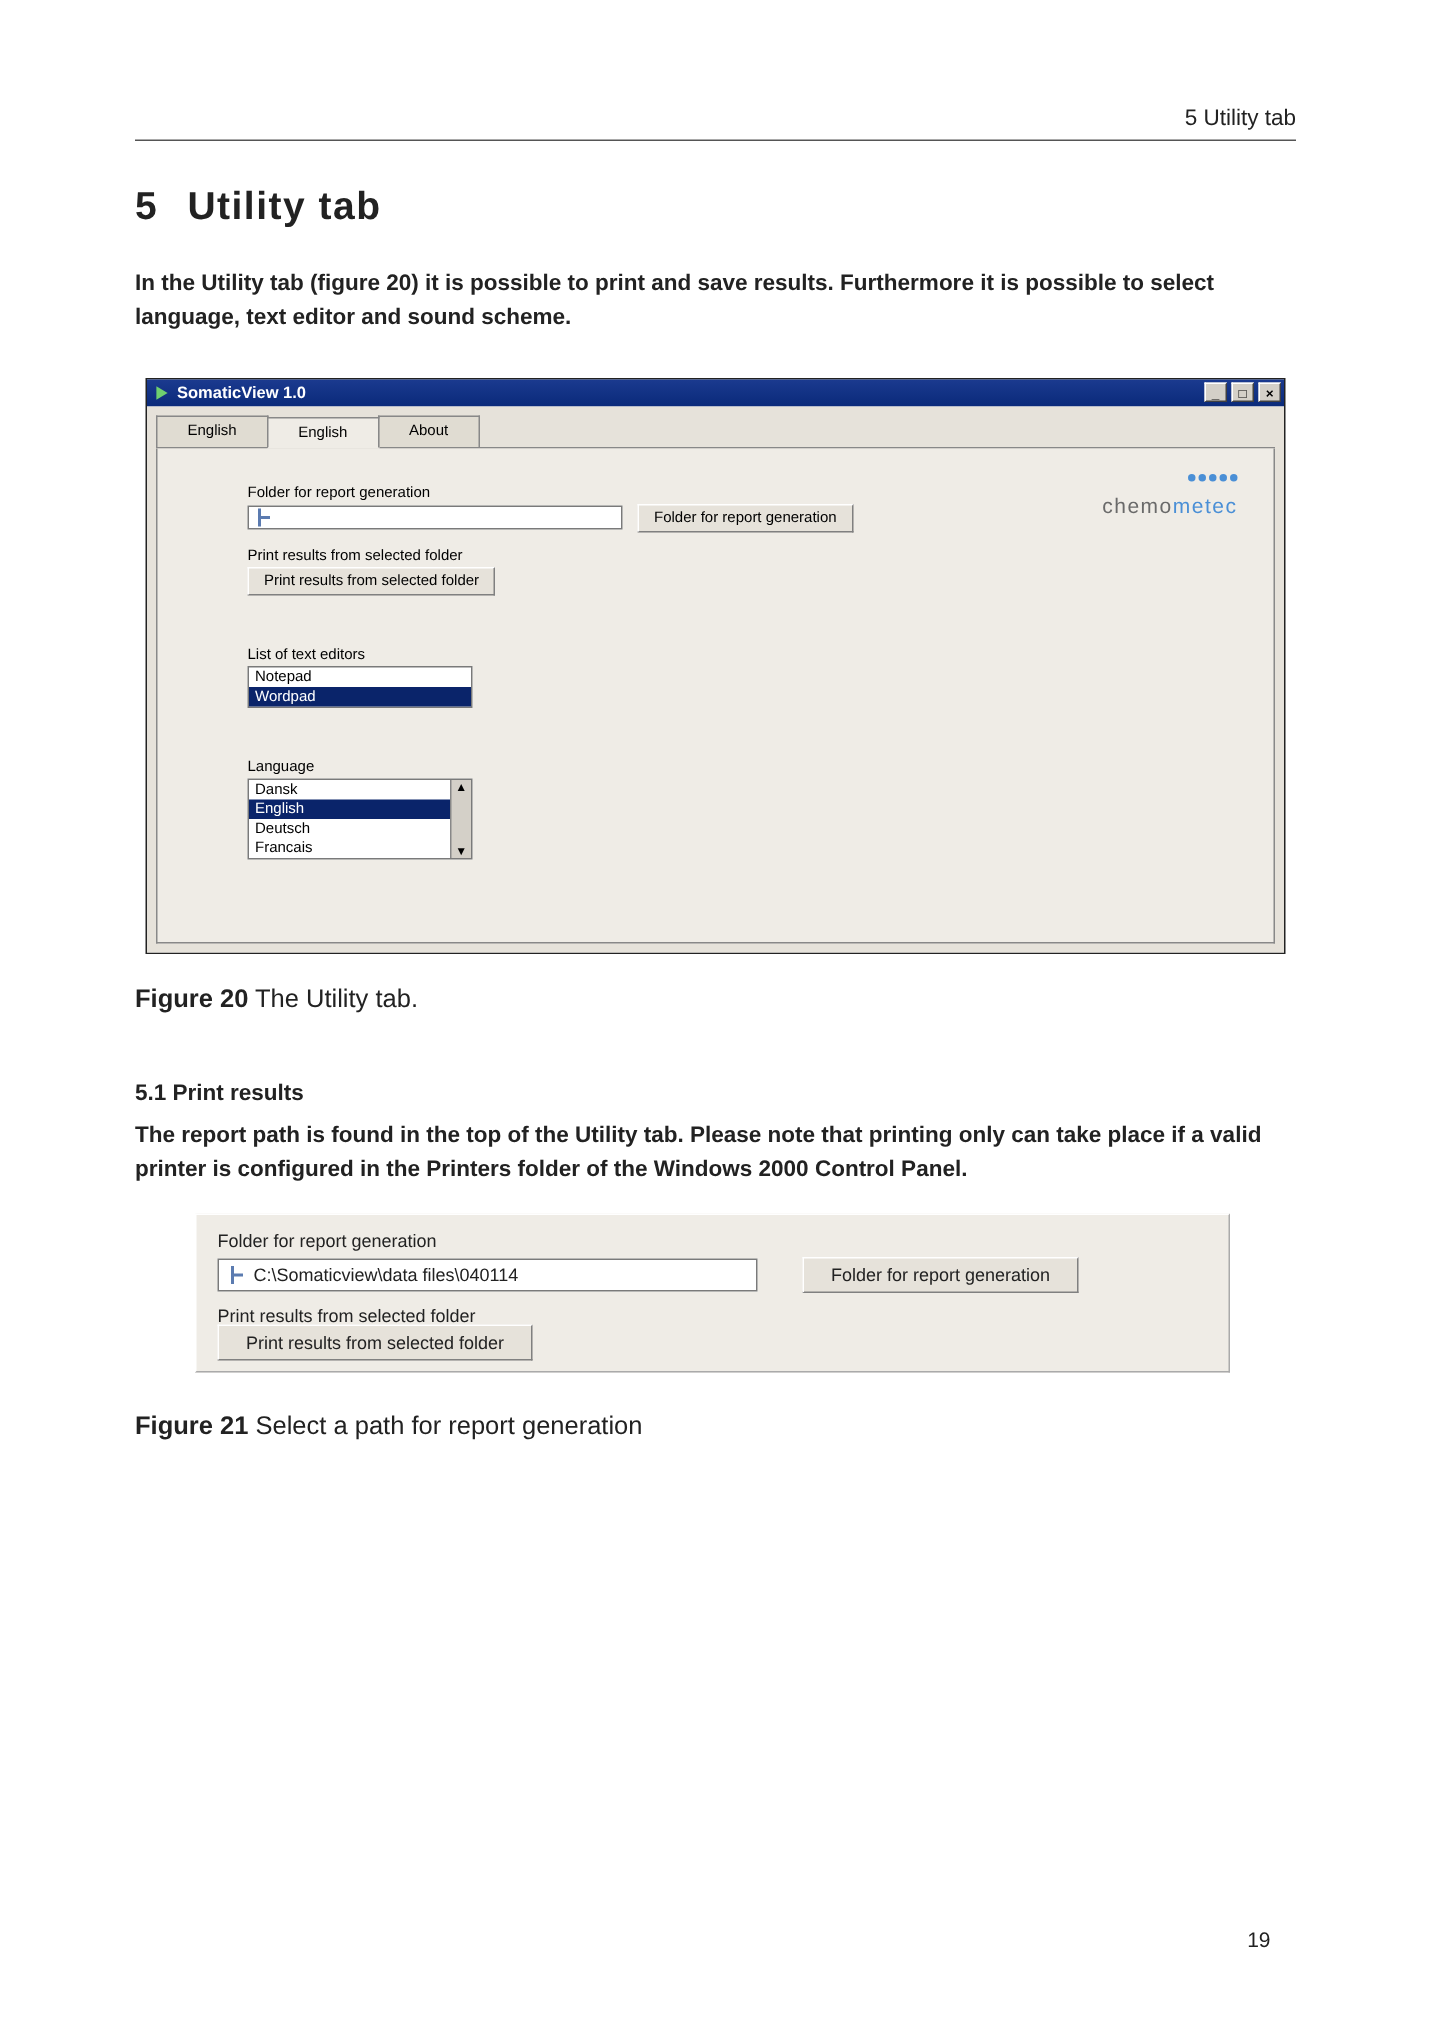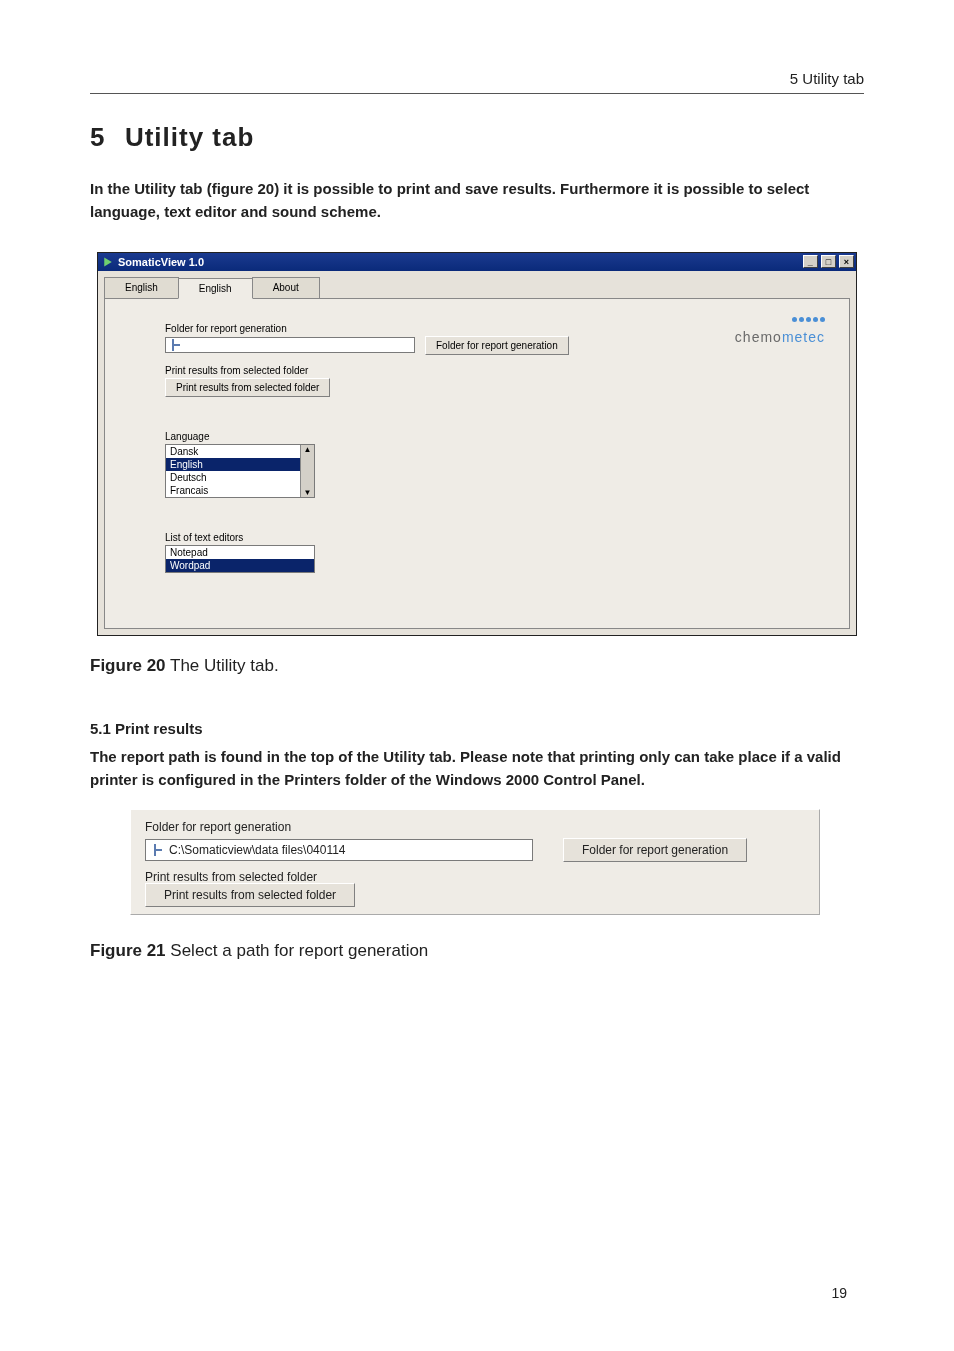--- a/index.html
+++ b/index.html
@@ -139,21 +139,21 @@
     border: 1px solid #aaa;
     border-top-color: #fff; border-left-color: #fff;
     background: #efece6;
     padding: 10px 14px 12px 14px;
     font-family: Tahoma, Arial, sans-serif;
     font-size: 12px;
   }
   .clip2 .row2 { display: flex; align-items: center; gap: 30px; margin-bottom: 8px; }
   .clip2 .path2 {
     background: #fff; border: 1px solid #7a7a7a;
-    padding: 3px 6px; width: 388px;
+    padding: 3px 6px; width: 360px;
     display: flex; align-items: center; gap: 5px;
   }
   .clip2 .btn2 {
     background: #e6e2da;
     border: 1px solid #fff;
     border-right-color: #808080; border-bottom-color: #808080;
     padding: 4px 18px;
     font-size: 12px;
   }
   .page-num {
@@ -215,43 +215,43 @@
         <div class="path-row">
           <div class="path-box">
             <span class="tree-icon"></span>
           </div>
           <span class="win-btn2">Folder for report generation</span>
         </div>
         <div class="field-lbl">Print results from selected folder</div>
         <span class="win-btn2">Print results from selected folder</span>
 
         <div class="section-gap">
+          <div class="field-lbl">List of text editors</div>
+          <div class="listbox">
+            <div class="item">Notepad</div>
+            <div class="item sel">Wordpad</div>
+          </div>
+        </div>
+
+        <div class="section-gap">
           <div class="field-lbl">Language</div>
           <div class="listbox" style="position:relative;">
             <div style="overflow:hidden;">
               <div class="item">Dansk</div>
               <div class="item sel">English</div>
               <div class="item">Deutsch</div>
               <div class="item">Francais</div>
             </div>
             <div style="position:absolute; right:0; top:0; bottom:0; width:14px; background:#d4d0c8; border-left:1px solid #888; display:flex; flex-direction:column; justify-content:space-between;">
               <span style="text-align:center;font-size:8px;">▲</span>
               <span style="text-align:center;font-size:8px;">▼</span>
             </div>
           </div>
         </div>
 
-        <div class="section-gap">
-          <div class="field-lbl">List of text editors</div>
-          <div class="listbox">
-            <div class="item">Notepad</div>
-            <div class="item sel">Wordpad</div>
-          </div>
-        </div>
-
       </div>
     </div>
   </div>
 
   <div class="fig-caption">
     <b>Figure 20</b><span> The Utility tab.</span>
   </div>
 
   <h2 class="sub">5.1    Print results</h2>
   <p class="body" style="margin-bottom:8px;">The report path is found in the top of the Utility tab. Please note that printing only can take place if a valid printer is configured in the Printers folder of the Windows 2000 Control Panel.</p>

